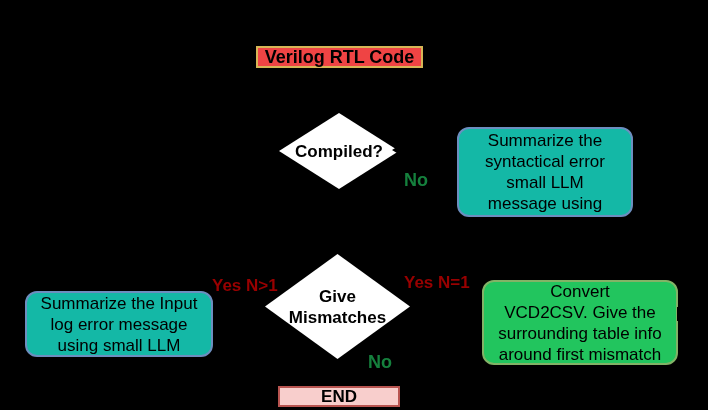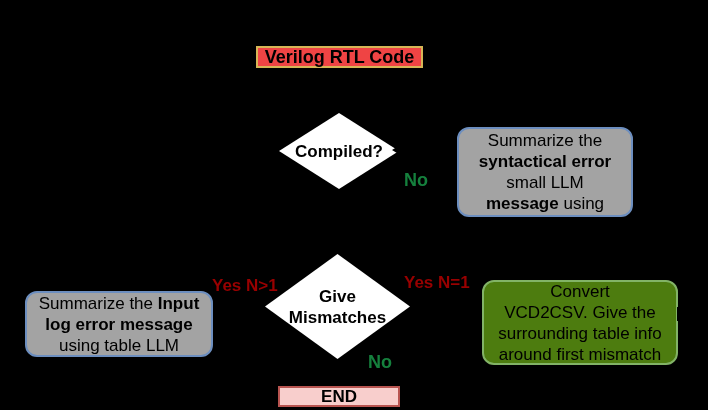--- a/index.html
+++ b/index.html
@@ -16,22 +16,22 @@
     background:#ef4444;border:2px solid #D6B656;
     font-weight:bold;font-size:18px;line-height:18px;
   }
   .diamond{
     clip-path:polygon(50% 0,100% 50%,50% 100%,0 50%);
     background:#FFFFFF;font-weight:bold;font-size:17px;line-height:21px;
   }
   .d1{left:279px;top:113px;width:120px;height:76px;}
   .d2{left:265px;top:254px;width:145px;height:105px;}
   .box{border-radius:12px;font-size:17px;line-height:21px;}
-  .blue{background:#a3a3a3;border:2px solid #6C8EBF;}
-  .green{background:#4d7c0f;border:2px solid #82B366;}
+  .blue{background:#14b8a6;border:2px solid #6C8EBF;}
+  .green{background:#22c55e;border:2px solid #82B366;}
   .syntactical{left:457px;top:127px;width:176px;height:90px;}
   .inputbox{left:25px;top:291px;width:188px;height:66px;}
   .convert{left:482px;top:280px;width:196px;height:85px;}
   .endnode{
     left:278px;top:386px;width:122px;height:21px;
     background:#F8CECC;border:2px solid #B85450;
     font-weight:bold;font-size:17px;line-height:17px;justify-content:center;
   }
   .elabel{position:absolute;font-weight:bold;white-space:nowrap;}
   .no-label{color:#15803d;font-size:18px;}
@@ -41,21 +41,21 @@
   .label-yeseq{left:404px;top:273px;}
   .label-no2{left:368px;top:352px;}
   .arrowmark{position:absolute;background:#000000;}
   .mark-blue{left:633px;top:152px;width:8px;height:14px;}
   .mark-green{left:677px;top:307px;width:7px;height:14px;}
   .mark-d1{
     left:392px;top:142px;width:13px;height:16px;
     clip-path:polygon(100% 0,100% 100%,0 50%);
   }
   .line{display:block;}
-  b{font-weight:bold;}
+  b{font-weight:normal;}
 </style>
 </head>
 <body>
 
 <div class="canvas">
 
   <div class="node start">
     <span>Verilog RTL Code</span>
   </div>
 
@@ -75,21 +75,21 @@
   <div class="arrowmark mark-blue"></div>
 
   <div class="node diamond d2">
     <span class="line">Give</span>
     <span class="line">Mismatches</span>
   </div>
 
   <div class="node box blue inputbox">
     <div class="line"><span>Summarize the </span><b>Input</b></div>
     <div class="line"><b>log error message</b></div>
-    <div class="line"><span>using table LLM</span></div>
+    <div class="line"><span>using small LLM</span></div>
   </div>
 
   <div class="node box green convert">
     <div class="line"><span>Convert</span></div>
     <div class="line"><span>VCD2CSV. Give the</span></div>
     <div class="line"><span>surrounding table info</span></div>
     <div class="line"><span>around first mismatch</span></div>
   </div>
 
   <div class="arrowmark mark-green"></div>

